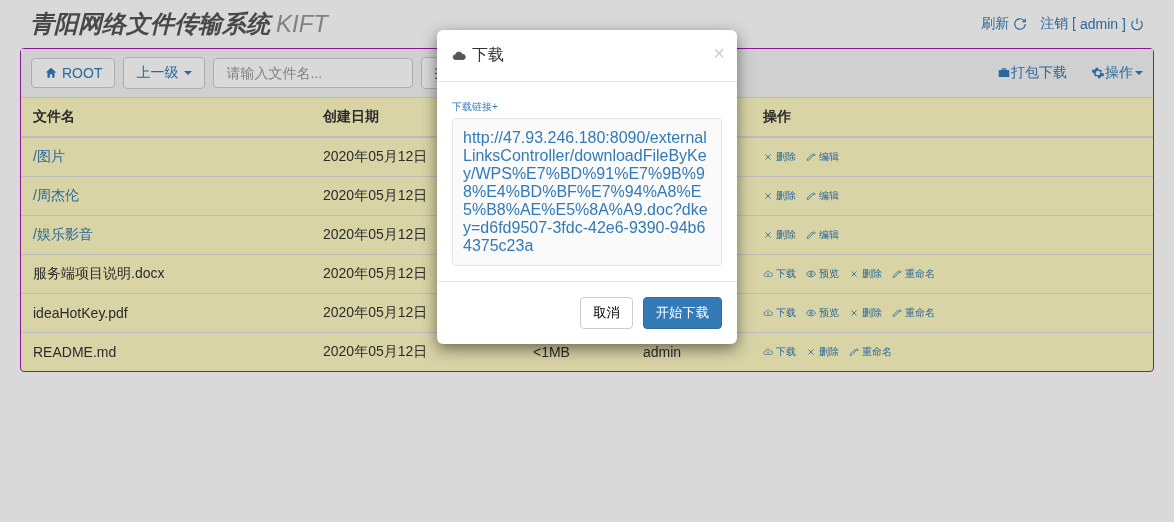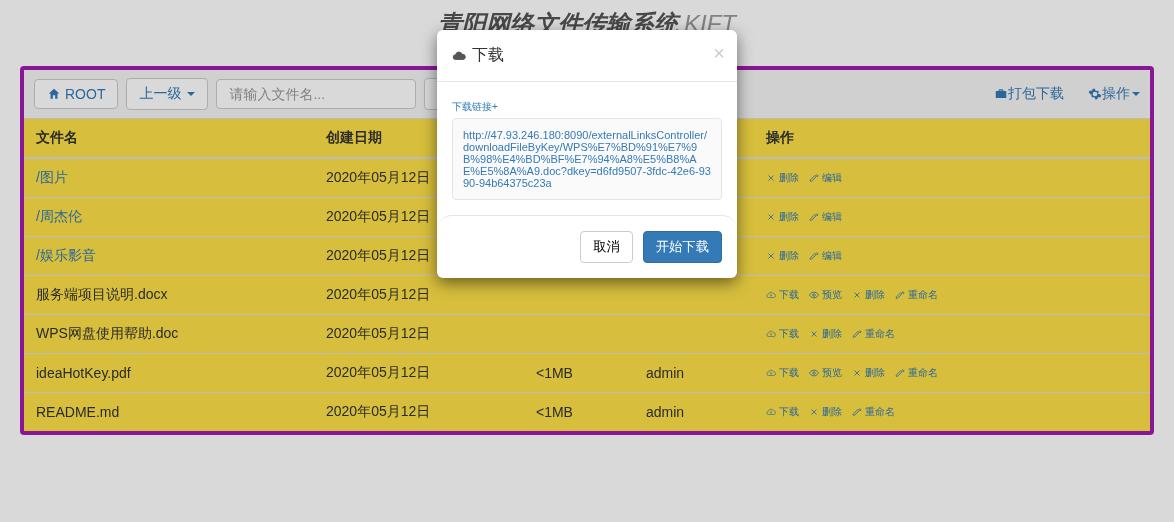--- a/index.html
+++ b/index.html
@@ -1,27 +1,27 @@
 <!DOCTYPE html>
 <html><head>
 <meta charset="utf-8">
 <style>
 * { box-sizing: border-box; margin: 0; padding: 0; }
 body { font-family: "Helvetica Neue", Helvetica, Arial, "Microsoft YaHei", sans-serif; font-size: 14px; color: #333; background: #fff; }
 .page { position: relative; width: 1174px; height: 522px; overflow: hidden; }
 
 
-.header { display: flex; justify-content: space-between; align-items: center; padding: 8px 30px; flex-direction: column; }
+.header { display: flex; justify-content: space-between; align-items: center; padding: 8px 30px; }
 .brand { font-size: 24px; font-style: italic; font-weight: bold; color: #555; }
 .brand .sub { color: #999; font-weight: normal; margin-left: 6px; }
 .header-actions { display: flex; align-items: center; gap: 13px; }
 .header-link { color: #337ab7; cursor: pointer; display: inline-flex; align-items: center; gap: 4px; }
 
 
-.panel { border: 4px solid #a21caf; border-radius: 4px; margin: 0 20px 20px; background: #fde047; }
+.panel { border: 1px solid #a21caf; border-radius: 4px; margin: 0 20px 20px; background: #fef9c3; }
 .panel-heading { padding: 8px 10px; border-bottom: 1px solid #ddd; background: #f5f5f5; display: flex; align-items: center; gap: 8px; }
 .btn { display: inline-flex; align-items: center; gap: 4px; background: #fff; border: 1px solid #ccc; border-radius: 4px; padding: 6px 12px; font-size: 14px; color: #333; cursor: pointer; }
 .btn-root { color: #337ab7; }
 .btn-prev { color: #337ab7; }
 .input { border: 1px solid #ccc; border-radius: 4px; padding: 6px 12px; font-size: 14px; width: 200px; color: #555; }
 .input::placeholder { color: #999; }
 .spacer { flex: 1; }
 .link-right { color: #337ab7; cursor: pointer; display: inline-flex; align-items: center; margin-left: 16px; }
 
 
@@ -39,22 +39,22 @@
 .backdrop { position: absolute; inset: 0; background: rgba(0,0,0,0.15); }
 
 
 .modal { position: absolute; top: 30px; left: 50%; transform: translateX(-50%); width: 300px; background: #fff; border-radius: 6px; box-shadow: 0 5px 15px rgba(0,0,0,.5); }
 .modal-header { padding: 15px; border-bottom: 1px solid #e5e5e5; display: flex; align-items: center; gap: 6px; }
 .modal-title { font-size: 16px; font-weight: 500; }
 .modal-close { position: absolute; right: 12px; top: 12px; color: #ccc; font-size: 20px; cursor: pointer; background: none; border: none; }
 .modal-body { padding: 15px; }
 .modal-msg { margin-bottom: 10px; line-height: 1.5; }
 .modal-linklabel { color: #337ab7; font-size: 10px; margin-bottom: 4px; display: inline-block; }
-.modal-linkbox { border: 1px solid #e5e5e5; border-radius: 4px; padding: 10px; font-size: 11px; color: #337ab7; word-break: break-all; background: #fafafa; }
-.modal-footer { padding: 15px; border-top: 1px solid #e5e5e5; text-align: right; border-radius: 15px; }
+.modal-linkbox { border: 1px solid #e5e5e5; border-radius: 4px; padding: 10px; font-size: 16px; color: #337ab7; word-break: break-all; background: #fafafa; }
+.modal-footer { padding: 15px; border-top: 1px solid #e5e5e5; text-align: right; }
 .btn-default { background: #fff; border: 1px solid #ccc; padding: 6px 12px; border-radius: 4px; cursor: pointer; margin-left: 6px; }
 .btn-primary { background: #337ab7; color: #fff; border: 1px solid #2e6da4; padding: 6px 12px; border-radius: 4px; cursor: pointer; margin-left: 6px; }
 
 .caret { display:inline-block; width:0; height:0; border-left:4px solid transparent; border-right:4px solid transparent; border-top:4px solid currentColor; margin-left:2px; vertical-align: middle;}
 </style>
 </head>
 <body>
 
 <div class="page">
 
@@ -166,33 +166,20 @@
                   </svg></span>下载</span><span class="op"><span><svg class="ic" viewBox="0 0 24 24" fill="none" stroke="currentColor" stroke-width="2">
                     <path d="M1 12s4-7 11-7 11 7 11 7-4 7-11 7S1 12 1 12z"></path>
                     <circle cx="12" cy="12" r="3"></circle>
                   </svg></span>预览</span><span class="op"><span><svg class="ic" viewBox="0 0 24 24" fill="none" stroke="currentColor" stroke-width="2">
                     <path d="M18 6L6 18M6 6l12 12"></path>
                   </svg></span>删除</span><span class="op"><span><svg class="ic" viewBox="0 0 24 24" fill="none" stroke="currentColor" stroke-width="2">
                     <path d="M22 7l-3-3-2 2 3 3 2-2zM3 17l11-11 3 3L6 20H3v-3z"></path>
                   </svg></span>重命名</span></td>
           </tr>
           <tr>
-            <td class="name">WPS网盘使用帮助.doc</td>
-            <td>2020年05月12日</td>
-            <td></td>
-            <td></td>
-            <td class="ops"><span class="op"><span><svg class="ic" viewBox="0 0 24 24" fill="currentColor">
-                    <path d="M19 18H6a4 4 0 010-8 6 6 0 0111.5-1A4.5 4.5 0 0119 18zM12 9v6m0 0l-2-2m2 2l2-2" stroke="currentColor" stroke-width="1.5" fill="none"></path>
-                  </svg></span>下载</span><span class="op"><span><svg class="ic" viewBox="0 0 24 24" fill="none" stroke="currentColor" stroke-width="2">
-                    <path d="M18 6L6 18M6 6l12 12"></path>
-                  </svg></span>删除</span><span class="op"><span><svg class="ic" viewBox="0 0 24 24" fill="none" stroke="currentColor" stroke-width="2">
-                    <path d="M22 7l-3-3-2 2 3 3 2-2zM3 17l11-11 3 3L6 20H3v-3z"></path>
-                  </svg></span>重命名</span></td>
-          </tr>
-          <tr>
             <td class="name">ideaHotKey.pdf</td>
             <td>2020年05月12日</td>
             <td>&lt;1MB</td>
             <td>admin</td>
             <td class="ops"><span class="op"><span><svg class="ic" viewBox="0 0 24 24" fill="currentColor">
                     <path d="M19 18H6a4 4 0 010-8 6 6 0 0111.5-1A4.5 4.5 0 0119 18zM12 9v6m0 0l-2-2m2 2l2-2" stroke="currentColor" stroke-width="1.5" fill="none"></path>
                   </svg></span>下载</span><span class="op"><span><svg class="ic" viewBox="0 0 24 24" fill="none" stroke="currentColor" stroke-width="2">
                     <path d="M1 12s4-7 11-7 11 7 11 7-4 7-11 7S1 12 1 12z"></path>
                     <circle cx="12" cy="12" r="3"></circle>
                   </svg></span>预览</span><span class="op"><span><svg class="ic" viewBox="0 0 24 24" fill="none" stroke="currentColor" stroke-width="2">

